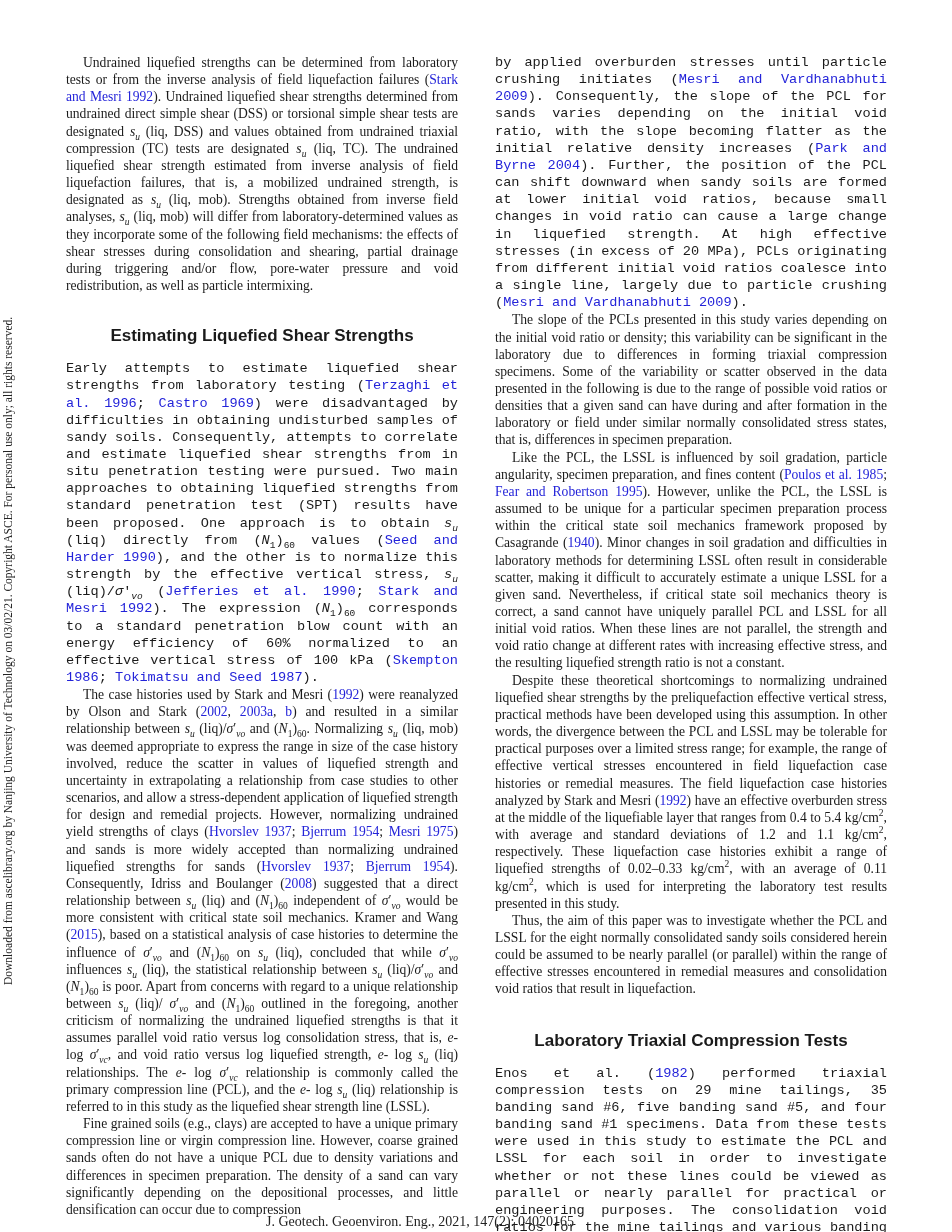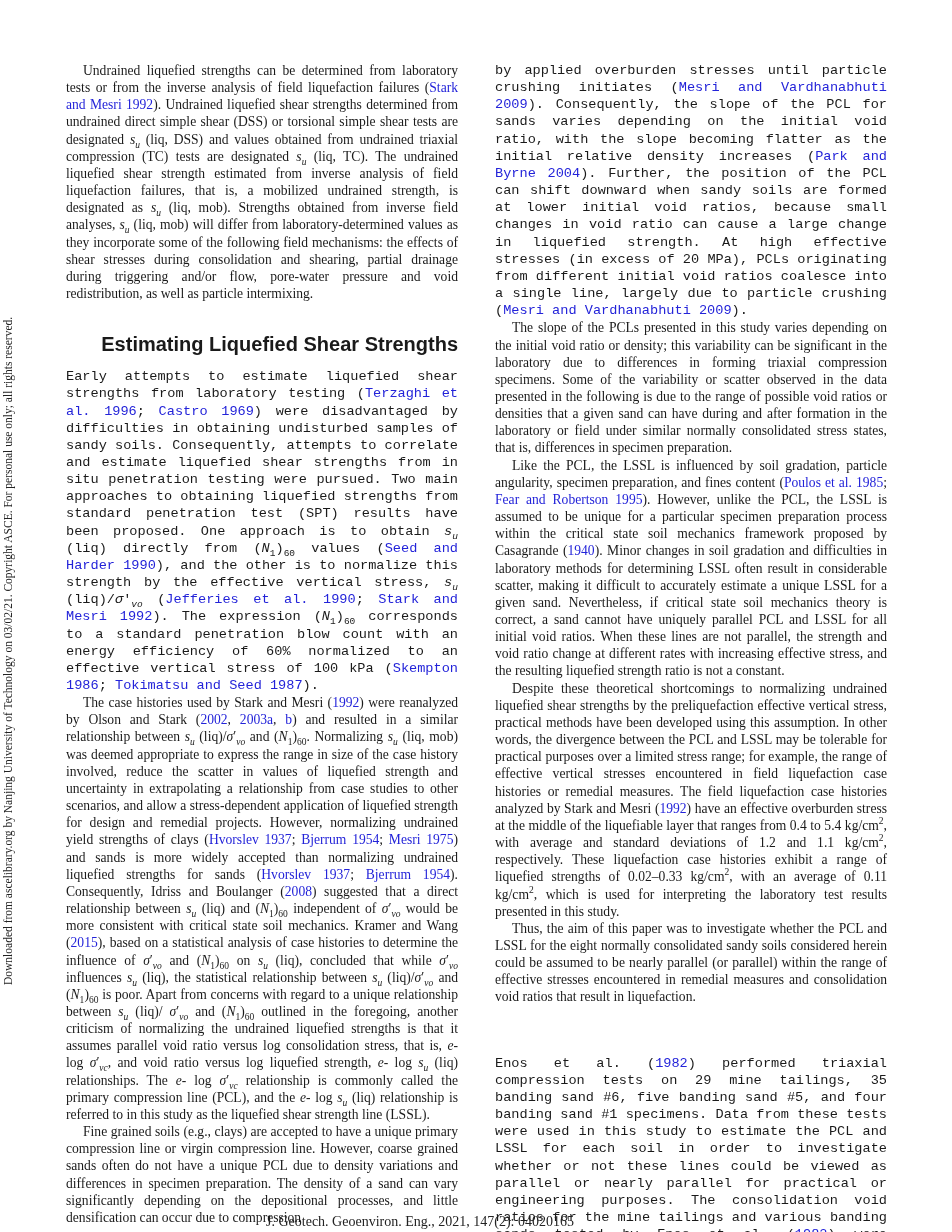--- a/index.html
+++ b/index.html
@@ -2,35 +2,35 @@
 <html><head>
 <meta charset="utf-8">
 <style>
   html, body { margin: 0; padding: 0; background: #ffffff; }
   body {
     width: 952px; height: 1232px; position: relative; overflow: hidden;
     font-family: "Liberation Serif", "DejaVu Serif", serif;
     color: #1a1a1a;
   }
   .col {
-    position: absolute; top: 62px; width: 392px;
+    position: absolute; top: 54px; width: 392px;
     font-size: 13.6px; line-height: 17.15px;
     text-align: justify; hyphens: manual;
   }
   .col.left { left: 66px; }
   .col.right { left: 495px; }
   p { margin: 0; text-indent: 17px; }
   p.noindent { text-indent: 0; font-family: Liberation Mono, monospace; }
   a.ref { color: #2323d9; text-decoration: none; }
   i.var { font-style: italic; }
   sub, sup { font-size: 70%; line-height: 0; }
   h2 {
     font-family: "Liberation Sans", "DejaVu Sans", sans-serif;
-    font-weight: bold; font-size: 20px; margin: 0; line-height: 18px;
-    text-align: right;
+    font-weight: bold; font-size: 17px; margin: 0; line-height: 18px;
+    text-align: center;
   }
   .sidebar {
     position: absolute; left: 2px; top: 985px;
     width: 740px; height: 18px;
     transform-origin: 0 0; transform: rotate(-90deg);
     font-size: 11.5px; color: #222;
     font-family: "Liberation Serif", serif;
     white-space: nowrap;
   }
   .footer {
@@ -69,20 +69,21 @@
 
   <p>The slope of the PCLs presented in this study varies depending on the initial void ratio or density; this variability can be significant in the laboratory due to differences in forming triaxial compression specimens. Some of the variability or scatter observed in the data presented in the following is due to the range of possible void ratios or densities that a given sand can have during and after formation in the laboratory or field under similar normally consolidated stress states, that is, differences in specimen preparation.</p>
 
   <p><span>Like the PCL, the LSSL is influenced by soil gradation, particle angularity, specimen preparation, and fines content (</span><a class="ref">Poulos et al. 1985</a><span>; </span><a class="ref">Fear and Robertson 1995</a><span>). However, unlike the PCL, the LSSL is assumed to be unique for a particular specimen preparation process within the critical state soil mechanics framework proposed by Casagrande (</span><a class="ref">1940</a><span>). Minor changes in soil gradation and difficulties in laboratory methods for determining LSSL often result in considerable scatter, making it difficult to accurately estimate a unique LSSL for a given sand. Nevertheless, if critical state soil mechanics theory is correct, a sand cannot have uniquely parallel PCL and LSSL for all initial void ratios. When these lines are not parallel, the strength and void ratio change at different rates with increasing effective stress, and the resulting liquefied strength ratio is not a constant.</span></p>
 
   <p><span>Despite these theoretical shortcomings to normalizing undrained liquefied shear strengths by the preliquefaction effective vertical stress, practical methods have been developed using this assumption. In other words, the divergence between the PCL and LSSL may be tolerable for practical purposes over a limited stress range; for example, the range of effective vertical stresses encountered in field liquefaction case histories or remedial measures. The field liquefaction case histories analyzed by Stark and Mesri (</span><a class="ref">1992</a><span>) have an effective overburden stress at the middle of the liquefiable layer that ranges from 0.4 to 5.4 kg/cm</span><sup>2</sup><span>, with average and standard deviations of 1.2 and 1.1 kg/cm</span><sup>2</sup><span>, respectively. These liquefaction case histories exhibit a range of liquefied strengths of 0.02–0.33 kg/cm</span><sup>2</sup><span>, with an average of 0.11 kg/cm</span><sup>2</sup><span>, which is used for interpreting the laboratory test results presented in this study.</span></p>
 
   <p>Thus, the aim of this paper was to investigate whether the PCL and LSSL for the eight normally consolidated sandy soils considered herein could be assumed to be nearly parallel (or parallel) within the range of effective stresses encountered in remedial measures and consolidation void ratios that result in liquefaction.</p>
 
   <div style="height:34px"></div>
+  <h2>Laboratory Triaxial Compression Tests</h2>
   <div style="height:15px"></div>
 
   <p class="noindent"><span>Enos et al. (</span><a class="ref">1982</a><span>) performed triaxial compression tests on 29 mine tailings, 35 banding sand #6, five banding sand #5, and four banding sand #1 specimens. Data from these tests were used in this study to estimate the PCL and LSSL for each soil in order to investigate whether or not these lines could be viewed as parallel or nearly parallel for practical or engineering purposes. The consolidation void ratios for the mine tailings and various banding sands tested by Enos et al. (</span><a class="ref">1982</a><span>) were generally high, 0.7 to greater than</span></p>
 </div>
 
 <div class="footer left">© ASCE</div>
 <div class="footer center">04020165-2</div>
 <div class="footer right">J. Kramer. Geoenviron. Eng.</div>
 <div class="citation">J. Geotech. Geoenviron. Eng., 2021, 147(2): 04020165</div>
 

